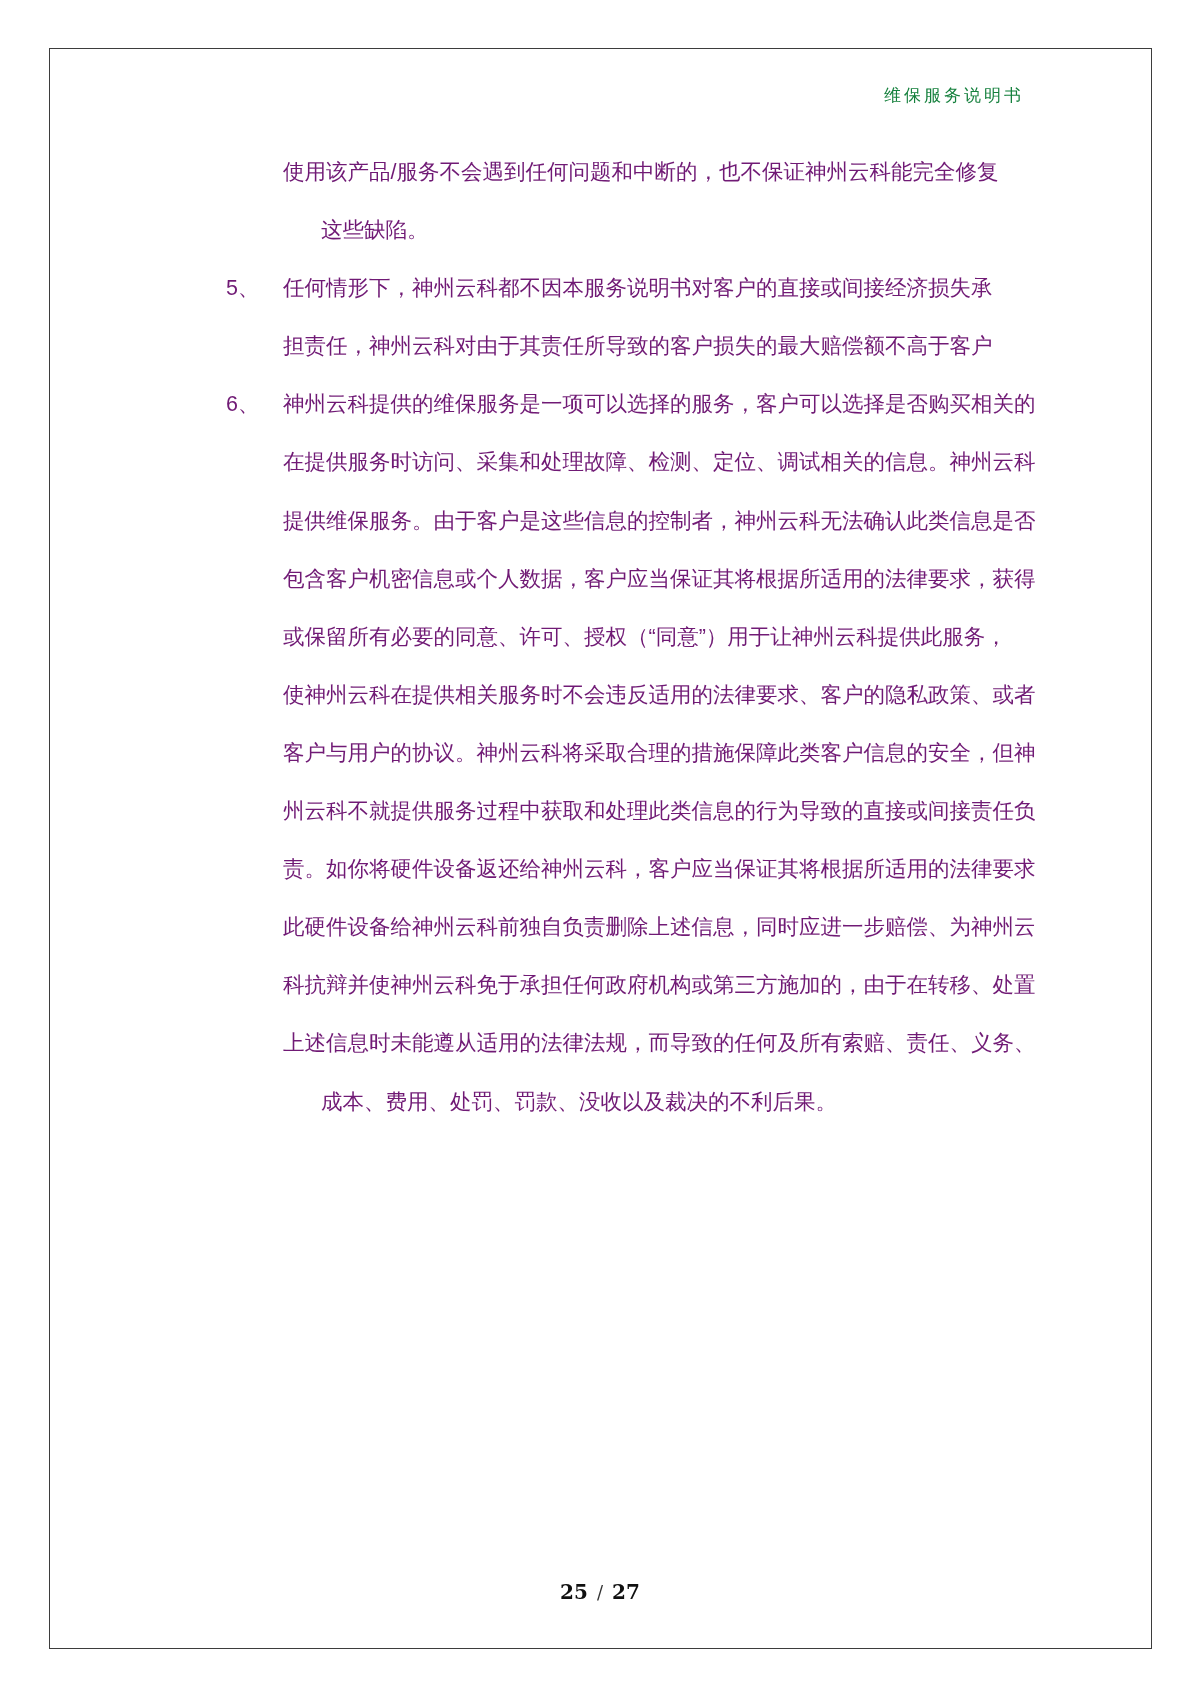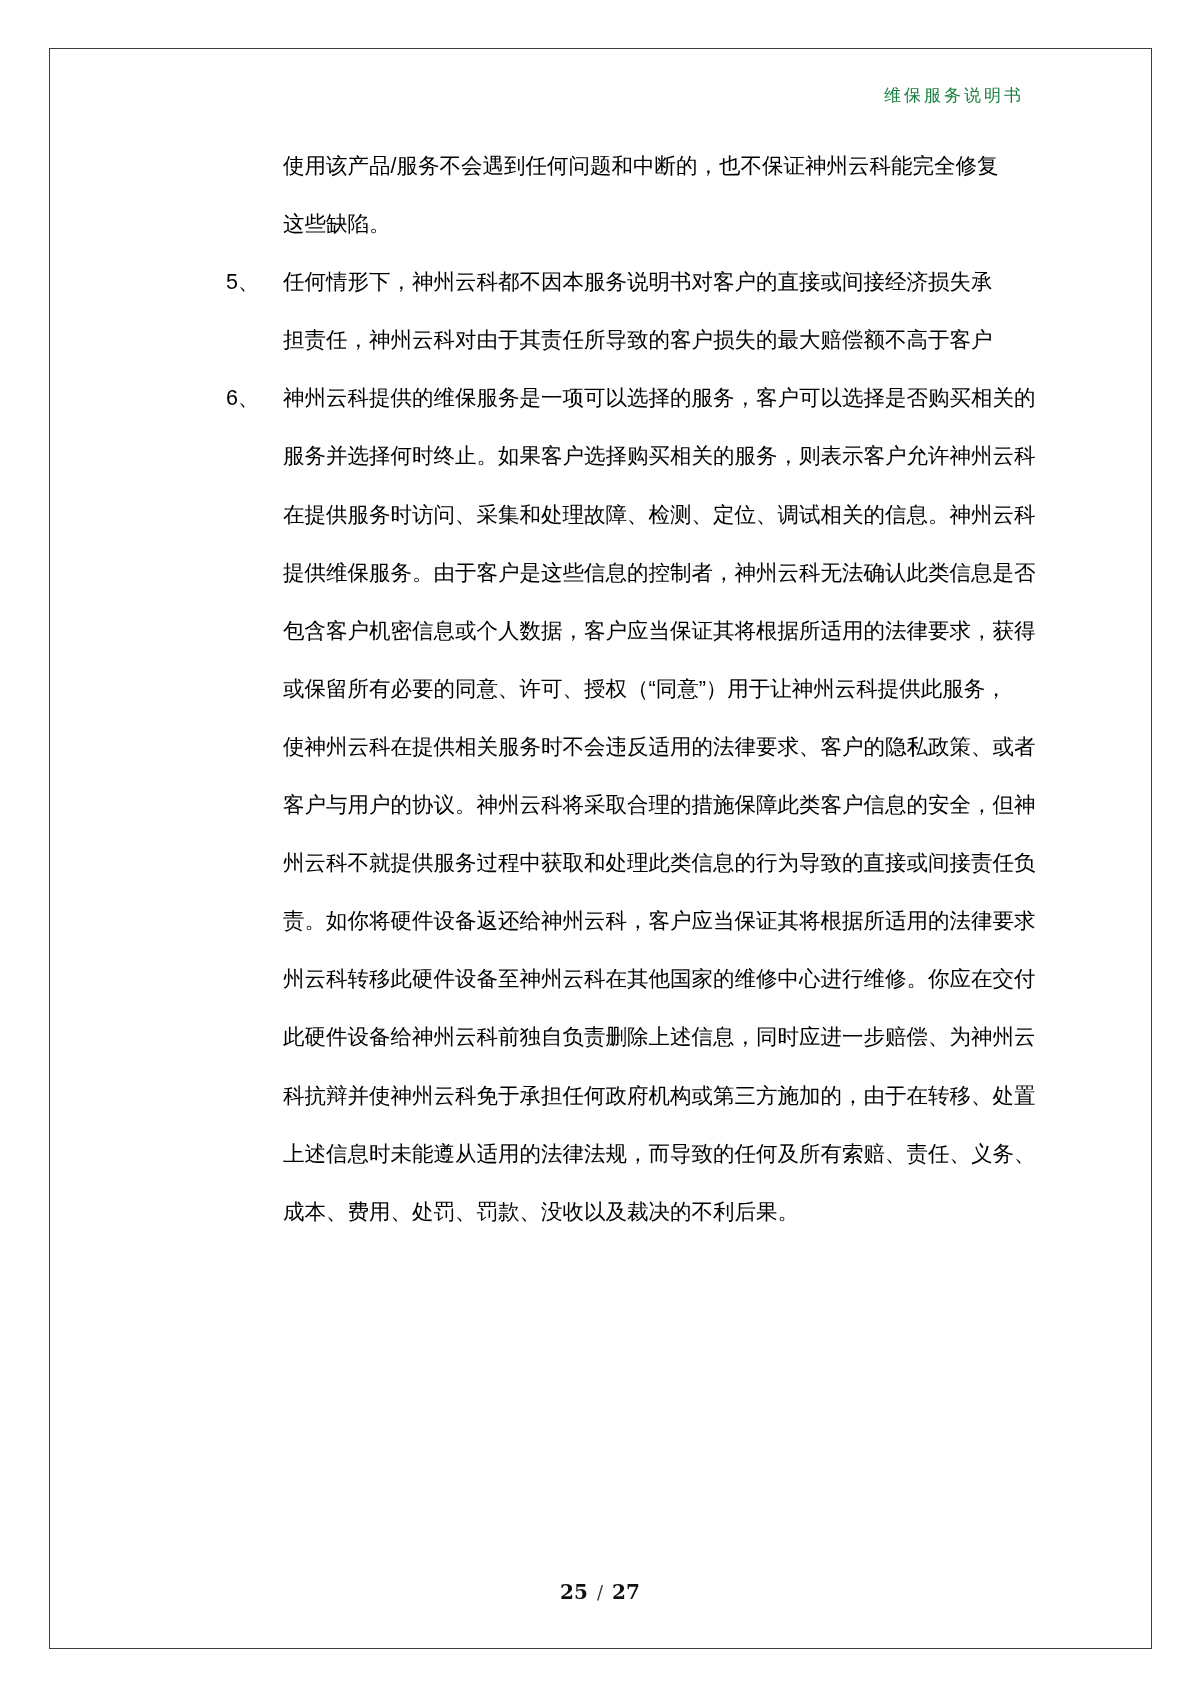--- a/index.html
+++ b/index.html
@@ -24,41 +24,42 @@
     right: 176px;
     font-family: "DejaVu Serif", serif;
     font-size: 17px;
     letter-spacing: 3px;
     color: #15803d;
     white-space: nowrap;
   }
   .content {
     position: absolute;
     left: 283px;
-    top: 137px;
+    top: 143px;
     width: 656px;
     font-size: 21.5px;
     line-height: 58.1px;
-    color: #000000;
+    color: #701a75;
   }
   .item { position: relative; }
   .num {
     position: absolute;
     left: -57px;
     top: 0;
     white-space: nowrap;
   }
   .line {
     white-space: nowrap;
     text-align: justify;
     text-align-last: justify;
     overflow: visible;
   }
   .line.last {
     text-align-last: left;
+    margin-left: 38px;
   }
   .doc-footer {
     position: absolute;
     top: 1580px;
     left: 0;
     width: 1200px;
     text-align: center;
     font-family: "DejaVu Serif", serif;
     font-size: 20px;
     color: #101010;
@@ -85,30 +86,28 @@
       <div class="line last">这些缺陷。</div>
     </div>
     <div class="item">
       <span class="num">5、</span>
       <div class="line">任何情形下，神州云科都不因本服务说明书对客户的直接或间接经济损失承</div>
       <div class="line">担责任，神州云科对由于其责任所导致的客户损失的最大赔偿额不高于客户</div>
     </div>
     <div class="item">
       <span class="num">6、</span>
       <div class="line">神州云科提供的维保服务是一项可以选择的服务，客户可以选择是否购买相关的</div>
-      <div class="line">服务并选择何时终止。如果客户选择购买相关的服务，则表示客户允许神州云科</div>
       <div class="line">在提供服务时访问、采集和处理故障、检测、定位、调试相关的信息。神州云科</div>
       <div class="line">提供维保服务。由于客户是这些信息的控制者，神州云科无法确认此类信息是否</div>
       <div class="line">包含客户机密信息或个人数据，客户应当保证其将根据所适用的法律要求，获得</div>
       <div class="line">或保留所有必要的同意、许可、授权（“同意”）用于让神州云科提供此服务，</div>
       <div class="line">使神州云科在提供相关服务时不会违反适用的法律要求、客户的隐私政策、或者</div>
       <div class="line">客户与用户的协议。神州云科将采取合理的措施保障此类客户信息的安全，但神</div>
       <div class="line">州云科不就提供服务过程中获取和处理此类信息的行为导致的直接或间接责任负</div>
       <div class="line">责。如你将硬件设备返还给神州云科，客户应当保证其将根据所适用的法律要求</div>
-      <div class="line">州云科转移此硬件设备至神州云科在其他国家的维修中心进行维修。你应在交付</div>
       <div class="line">此硬件设备给神州云科前独自负责删除上述信息，同时应进一步赔偿、为神州云</div>
       <div class="line">科抗辩并使神州云科免于承担任何政府机构或第三方施加的，由于在转移、处置</div>
       <div class="line">上述信息时未能遵从适用的法律法规，而导致的任何及所有索赔、责任、义务、</div>
       <div class="line last">成本、费用、处罚、罚款、没收以及裁决的不利后果。</div>
     </div>
   </div>
 
 <div class="doc-footer">
   <span class="pg">25</span><span class="sep">/</span><span class="pg">27</span>
 </div>

